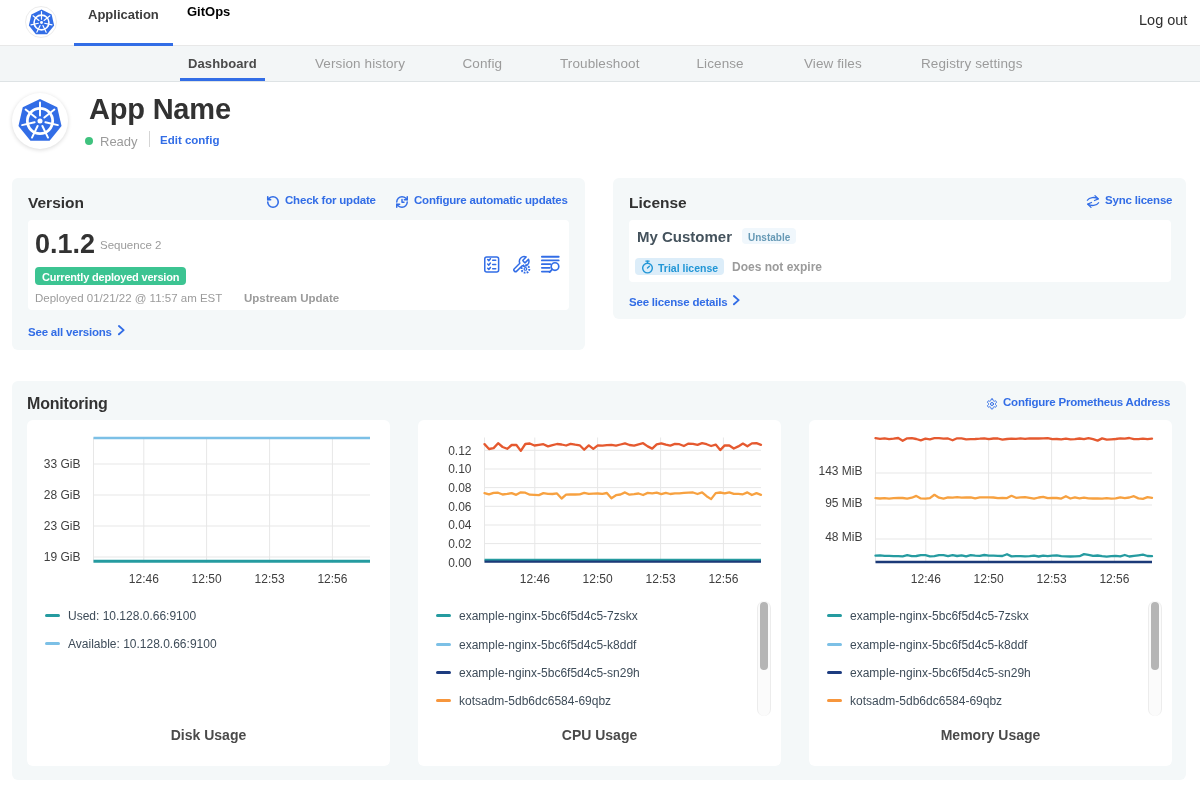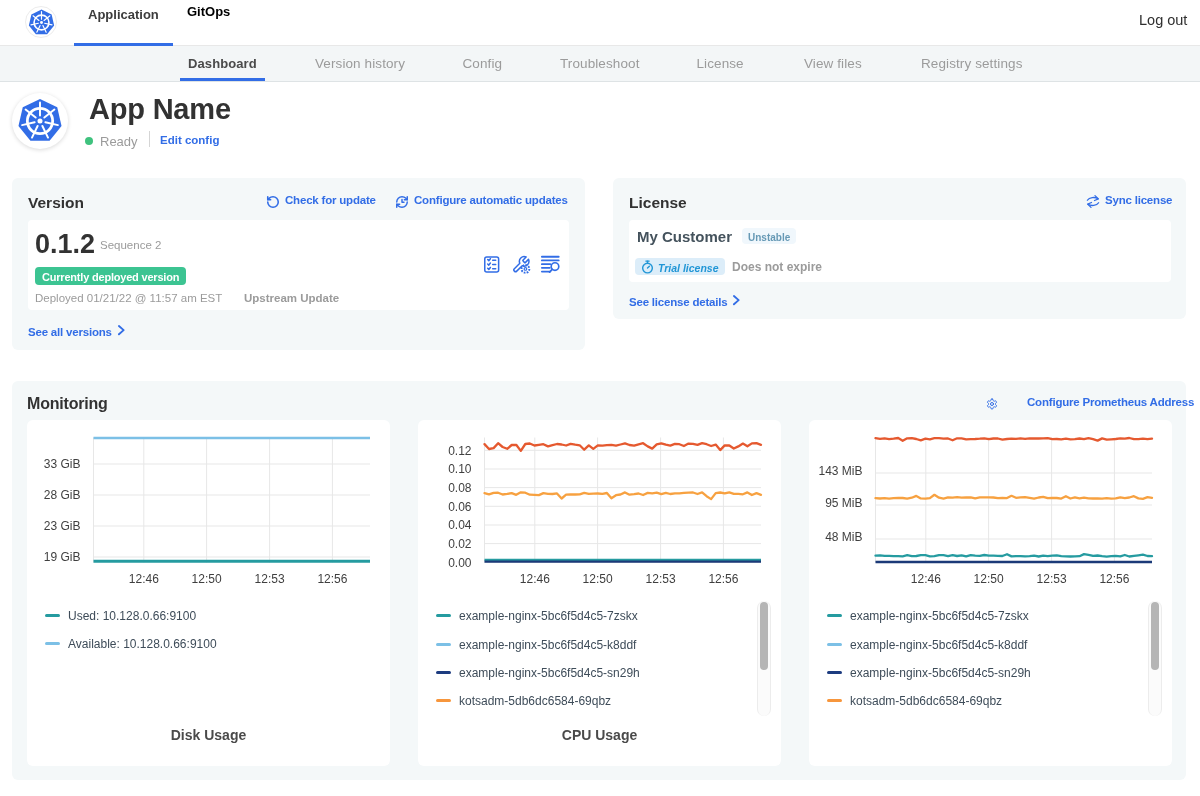--- a/index.html
+++ b/index.html
@@ -119,32 +119,32 @@
         <path d="M7.8 21.4 2.4 16.2 8.6 13.6"></path>
       </svg></div>
     <div class="abs" style="left:1105px;top:194px;font-size:11.5px;color:#326de6;font-weight:bold;white-space:nowrap;letter-spacing:-0.2px;">Sync license</div>
     <div class="abs" style="left:637px;top:228px;font-size:15px;color:#44525c;font-weight:bold;white-space:nowrap;">My Customer</div>
     <div class="abs" style="left:742px;top:228px;background:#f0f7fc;border-radius:4px;height:16px;line-height:15px;padding:0 6px;"><span style="font-size:10px;color:#6699b5;font-weight:600;">Unstable</span></div>
     <div class="abs" style="left:635px;top:258px;background:#dcedf9;border-radius:4px;height:17px;line-height:16px;padding:0 6px;"><span style="position:relative;top:2px;margin-right:4px;"><svg width="13" height="14" viewBox="0 0 24 26" fill="none" stroke="#2196d6" stroke-width="2.6" stroke-linecap="round">
           <circle cx="12" cy="15" r="9"></circle>
           <path d="M9 2h6"></path>
           <path d="M12 2v4"></path>
           <path d="M12 15l3.5-3.5"></path>
-        </svg></span><span style="font-size:10.5px;color:#2196d6;font-weight:bold;font-style:italic;">Trial license</span></div>
+        </svg></span><span style="font-size:10.5px;color:#2196d6;font-weight:bold;">Trial license</span></div>
     <div class="abs" style="left:732px;top:260px;font-size:12px;color:#9b9b9b;font-weight:bold;white-space:nowrap;">Does not expire</div>
     <div class="abs" style="left:629px;top:294px;font-size:11.5px;color:#326de6;font-weight:bold;white-space:nowrap;letter-spacing:-0.2px;">See license details <span style="position:relative;top:1px;left:2px;"><svg width="9" height="12" viewBox="0 0 10 14" fill="none" stroke="#326de6" stroke-width="2.2" stroke-linecap="round" stroke-linejoin="round">
           <path d="M2 1.2 7.5 6l-5.5 4.8"></path>
         </svg></span></div>
     <div class="card" style="left:12px;top:381px;width:1174px;height:399px;"></div>
     <div class="abs" style="left:27px;top:395px;font-size:16px;color:#323232;font-weight:bold;white-space:nowrap;letter-spacing:-0.2px;">Monitoring</div>
     <div class="abs" style="left:986px;top:396px;"><svg width="12" height="12" viewBox="0 0 24 24" fill="none" stroke="#326de6" stroke-width="2" stroke-linecap="round" stroke-linejoin="round">
         <path d="M12.22 2h-.44a2 2 0 0 0-2 2v.18a2 2 0 0 1-1 1.73l-.43.25a2 2 0 0 1-2 0l-.15-.08a2 2 0 0 0-2.73.73l-.22.38a2 2 0 0 0 .73 2.73l.15.1a2 2 0 0 1 1 1.72v.51a2 2 0 0 1-1 1.74l-.15.09a2 2 0 0 0-.73 2.73l.22.38a2 2 0 0 0 2.73.73l.15-.08a2 2 0 0 1 2 0l.43.25a2 2 0 0 1 1 1.73V20a2 2 0 0 0 2 2h.44a2 2 0 0 0 2-2v-.18a2 2 0 0 1 1-1.73l.43-.25a2 2 0 0 1 2 0l.15.08a2 2 0 0 0 2.73-.73l.22-.39a2 2 0 0 0-.73-2.73l-.15-.08a2 2 0 0 1-1-1.74v-.5a2 2 0 0 1 1-1.74l.15-.09a2 2 0 0 0 .73-2.73l-.22-.38a2 2 0 0 0-2.73-.73l-.15.08a2 2 0 0 1-2 0l-.43-.25a2 2 0 0 1-1-1.73V4a2 2 0 0 0-2-2z"></path>
         <circle cx="12" cy="12" r="3"></circle>
       </svg></div>
-    <div class="abs" style="left:1003px;top:396px;font-size:11.5px;color:#326de6;font-weight:bold;white-space:nowrap;letter-spacing:-0.2px;margin-left:24px;">Configure Prometheus Address</div>
+    <div class="abs" style="left:1003px;top:396px;font-size:11.5px;color:#326de6;font-weight:bold;white-space:nowrap;letter-spacing:-0.2px;">Configure Prometheus Address</div>
     <div class="chartcard" style="left:27px;">
       <svg class="abs" style="left:0;top:0" width="363" height="168" viewBox="0 0 363 168">
         <line x1="66.5" y1="44.0" x2="343.0" y2="44.0" stroke="#e7e7e7" stroke-width="1"></line>
         <line x1="66.5" y1="75.0" x2="343.0" y2="75.0" stroke="#e7e7e7" stroke-width="1"></line>
         <line x1="66.5" y1="106.0" x2="343.0" y2="106.0" stroke="#e7e7e7" stroke-width="1"></line>
         <line x1="66.5" y1="137.0" x2="343.0" y2="137.0" stroke="#e7e7e7" stroke-width="1"></line>
         <line x1="66.5" y1="17.5" x2="66.5" y2="142.5" stroke="#e7e7e7" stroke-width="1"></line>
         <line x1="116.8" y1="17.5" x2="116.8" y2="142.5" stroke="#e7e7e7" stroke-width="1"></line>
         <line x1="179.6" y1="17.5" x2="179.6" y2="142.5" stroke="#e7e7e7" stroke-width="1"></line>
         <line x1="242.6" y1="17.5" x2="242.6" y2="142.5" stroke="#e7e7e7" stroke-width="1"></line>
@@ -223,13 +223,14 @@
         <text x="179.6" y="163" font-size="12" fill="#3f3f3f" text-anchor="middle" font-family="Liberation Sans">12:50</text>
         <text x="242.6" y="163" font-size="12" fill="#3f3f3f" text-anchor="middle" font-family="Liberation Sans">12:53</text>
         <text x="305.4" y="163" font-size="12" fill="#3f3f3f" text-anchor="middle" font-family="Liberation Sans">12:56</text>
       </svg>
       <div class="legendrow abs" style="left:41px;top:189px;"><div class="dash" style="left:-23px;background:#259ba0"></div>example-nginx-5bc6f5d4c5-7zskx</div>
       <div class="legendrow abs" style="left:41px;top:218px;"><div class="dash" style="left:-23px;background:#7cc0e6"></div>example-nginx-5bc6f5d4c5-k8ddf</div>
       <div class="legendrow abs" style="left:41px;top:246px;"><div class="dash" style="left:-23px;background:#1d3c80"></div>example-nginx-5bc6f5d4c5-sn29h</div>
       <div class="legendrow abs" style="left:41px;top:274px;"><div class="dash" style="left:-23px;background:#f7963c"></div>kotsadm-5db6dc6584-69qbz</div>
       <div class="abs" style="left:339px;top:181px;width:14px;height:115px;background:#fbfbfb;border-left:1px solid #ececec;border-right:1px solid #ececec;border-radius:7px;"></div>
       <div class="abs" style="left:342px;top:182px;width:8px;height:68px;background:#b5b5b5;border-radius:4px;"></div>
+      <div class="ctitle" style="top:307px;">Memory Usage</div>
     </div>
   </div>
 </body></html>

